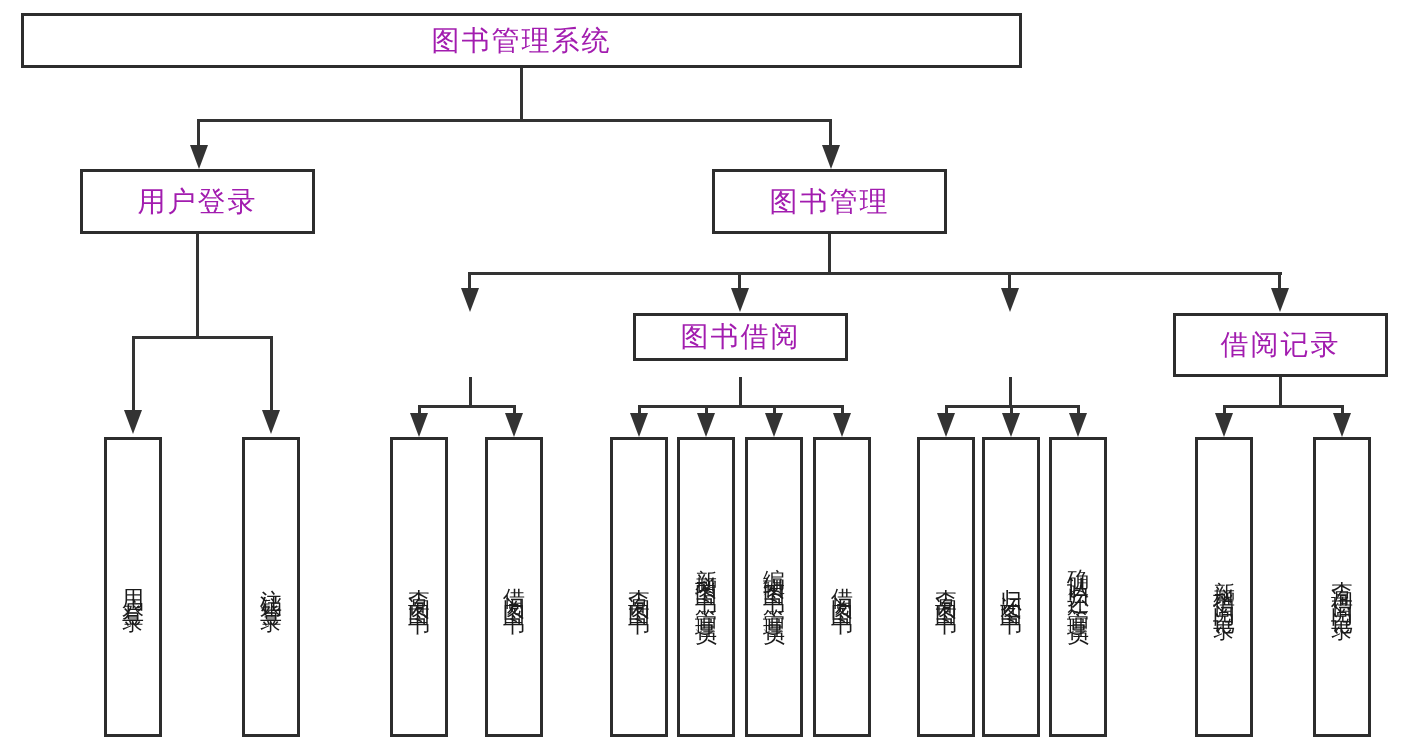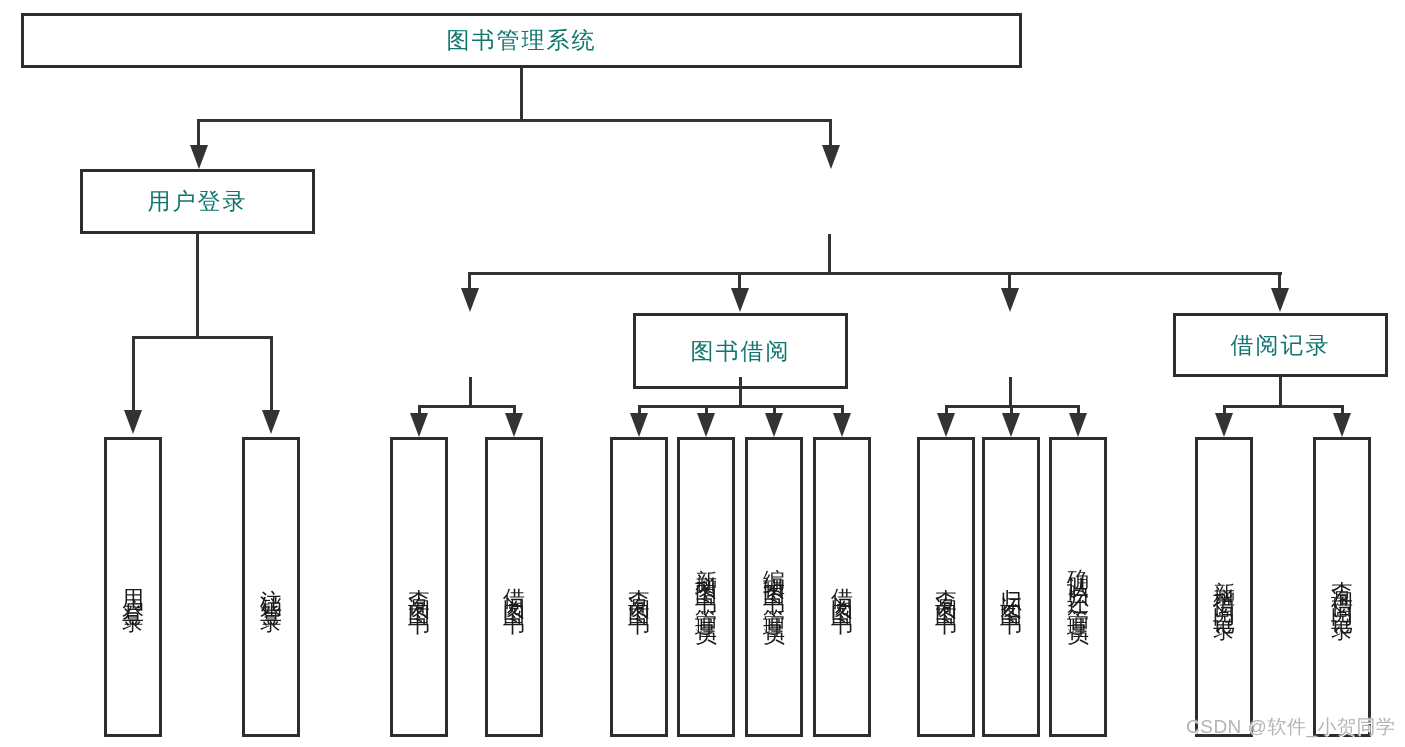--- a/index.html
+++ b/index.html
@@ -1,20 +1,20 @@
 <!DOCTYPE html>
 <html><head>
 <meta charset="utf-8">
 <style>
   html,body{margin:0;padding:0;background:#ffffff;}
   #canvas{position:relative;width:1405px;height:747px;background:#ffffff;overflow:hidden;
           font-family:"Liberation Sans","DejaVu Sans",sans-serif;}
   .box{position:absolute;box-sizing:border-box;background:#ffffff;border:3px solid #2d2d2d;
        display:flex;align-items:center;justify-content:center;}
-  .hlabel{font-size:23px;color:#0f766e;letter-spacing:2px;white-space:nowrap;}
+  .hlabel{font-size:28px;color:#a21caf;letter-spacing:2px;white-space:nowrap;}
   .vbox{width:58px;height:300px;}
   .vtext{writing-mode:vertical-rl;text-orientation:mixed;font-size:22px;letter-spacing:8px;
          line-height:1;color:#1b1b1b;}
   .line{position:absolute;background:#333333;}
   .arrow{position:absolute;width:0;height:0;border-left:9px solid transparent;
          border-right:9px solid transparent;border-top:24px solid #333333;}
   .watermark{position:absolute;left:1186px;top:714px;font-size:19px;color:#b4b4b4;
              letter-spacing:0.5px;white-space:nowrap;text-shadow:0 0 2px #ffffff,1px 1px 0 #ffffff;z-index:5;}
 </style>
 </head>
@@ -29,40 +29,43 @@
   <div class="line" style="left:520px;top:68px;width:3px;height:53px;"></div>
   <div class="line" style="left:197px;top:119px;width:635px;height:3px;"></div>
   <div class="line" style="left:197px;top:119px;width:3px;height:28px;"></div>
   <div class="arrow" style="left:190px;top:145px;"></div>
   <div class="line" style="left:829px;top:119px;width:3px;height:28px;"></div>
   <div class="arrow" style="left:822px;top:145px;"></div>
 
   <div class="box" style="left:80px;top:169px;width:235px;height:65px;">
     <span class="hlabel">用户登录</span>
   </div>
+  <div class="box" style="left:712px;top:169px;width:235px;height:65px;">
+    <span class="hlabel">图书管理</span>
+  </div>
 
   <div class="line" style="left:196px;top:234px;width:3px;height:104px;"></div>
   <div class="line" style="left:132px;top:336px;width:141px;height:3px;"></div>
   <div class="line" style="left:132px;top:336px;width:3px;height:76px;"></div>
   <div class="arrow" style="left:124px;top:410px;"></div>
   <div class="line" style="left:270px;top:336px;width:3px;height:76px;"></div>
   <div class="arrow" style="left:262px;top:410px;"></div>
 
   <div class="line" style="left:828px;top:234px;width:3px;height:38px;"></div>
   <div class="line" style="left:468px;top:272px;width:814px;height:3px;"></div>
   <div class="line" style="left:468px;top:272px;width:3px;height:18px;"></div>
   <div class="arrow" style="left:461px;top:288px;"></div>
   <div class="line" style="left:738px;top:272px;width:3px;height:18px;"></div>
   <div class="arrow" style="left:731px;top:288px;"></div>
   <div class="line" style="left:1008px;top:272px;width:3px;height:18px;"></div>
   <div class="arrow" style="left:1001px;top:288px;"></div>
   <div class="line" style="left:1278px;top:272px;width:3px;height:18px;"></div>
   <div class="arrow" style="left:1271px;top:288px;"></div>
 
-  <div class="box" style="left:633px;top:313px;width:215px;height:76px;">
+  <div class="box" style="left:633px;top:313px;width:215px;height:48px;">
     <span class="hlabel">图书借阅</span>
   </div>
   <div class="box" style="left:1173px;top:313px;width:215px;height:64px;">
     <span class="hlabel">借阅记录</span>
   </div>
 
   <div class="line" style="left:469px;top:377px;width:3px;height:30px;"></div>
   <div class="line" style="left:418px;top:405px;width:98px;height:3px;"></div>
   <div class="line" style="left:418px;top:405px;width:3px;height:12px;"></div>
   <div class="arrow" style="left:410px;top:413px;"></div>
@@ -133,15 +136,14 @@
     <span class="vtext">确认归还（管理员）</span>
   </div>
 
   <div class="box vbox" style="left:1195px;top:437px;">
     <span class="vtext">新增借阅记录</span>
   </div>
   <div class="box vbox" style="left:1313px;top:437px;">
     <span class="vtext">查询借阅记录</span>
   </div>
 
-  <div class="watermark">CSDN @软件_小贺同学</div>
 
 </div>
 
 </body></html>

